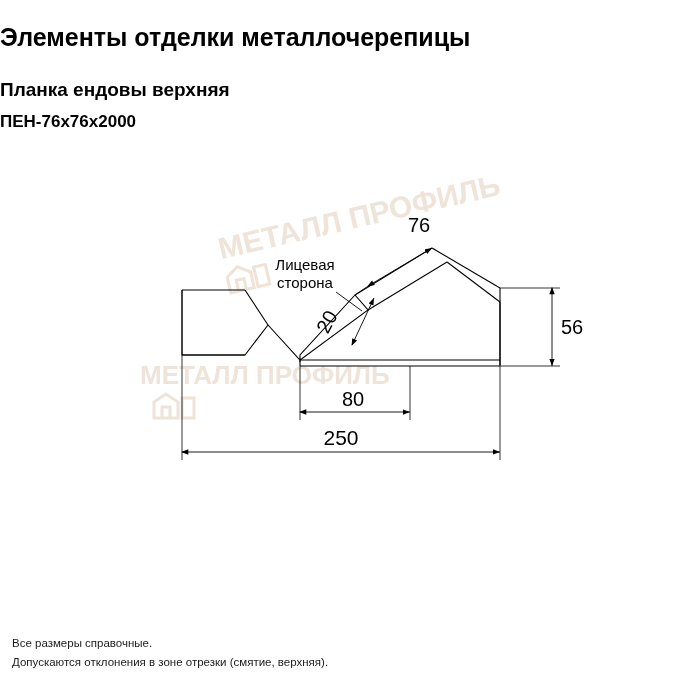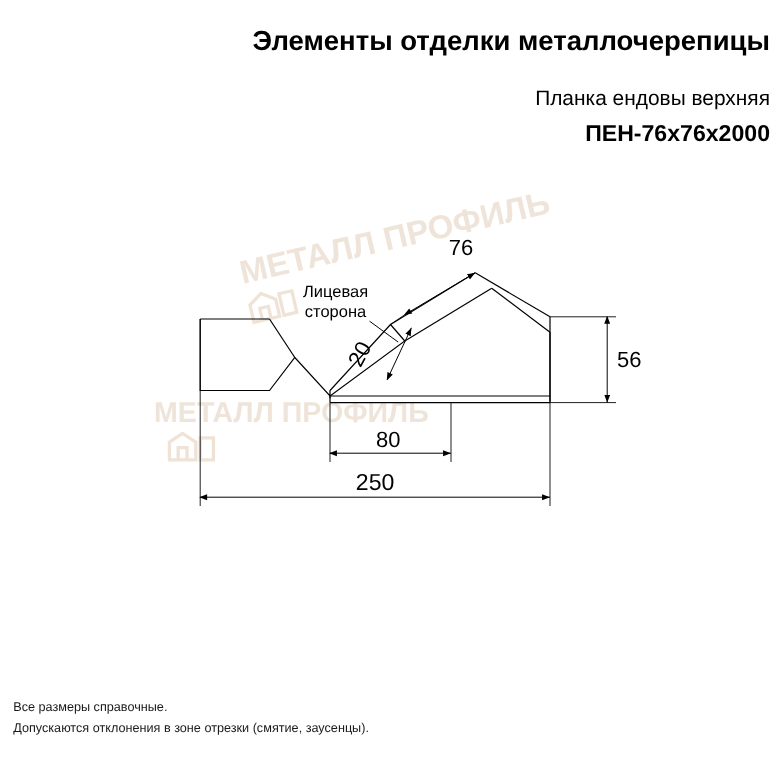--- a/index.html
+++ b/index.html
@@ -18,38 +18,38 @@
   .page {
     position: relative;
     width: 700px;
     height: 700px;
   }
   .title-block {
     position: absolute;
     top: 22px;
     left: 0;
     width: 700px;
-    text-align: right;
+    text-align: left;
   }
   .main-title {
     font-size: 25px;
     font-weight: bold;
     letter-spacing: 0px;
     line-height: 30px;
     margin: 0;
   }
   .sub-title {
     font-size: 19px;
-    font-weight: normal;
+    font-weight: bold;
     margin: 0;
     margin-top: 26px;
     line-height: 24px;
   }
   .code-title {
-    font-size: 21px;
+    font-size: 17px;
     font-weight: bold;
     margin: 0;
     margin-top: 8px;
     line-height: 24px;
   }
   .drawing {
     position: absolute;
     top: 170px;
     left: 0;
     width: 700px;
@@ -207,16 +207,16 @@
       <g stroke="#000" fill="none" stroke-width="0.9">
         <path d="M336 122 L362 141"></path>
       </g>
       <text x="305" y="100" font-family="'Liberation Sans', sans-serif" font-size="15" text-anchor="middle">Лицевая</text>
       <text x="305" y="118" font-family="'Liberation Sans', sans-serif" font-size="15" text-anchor="middle">сторона</text>
     </svg>
   </div>
 
   <div class="footer">
     <div>Все размеры справочные.</div>
-    <div>Допускаются отклонения в зоне отрезки (смятие, заусенцы).</div>
+    <div>Допускаются отклонения в зоне отрезки (смятие, верхняя).</div>
   </div>
 
 </div>
 
 </body></html>

